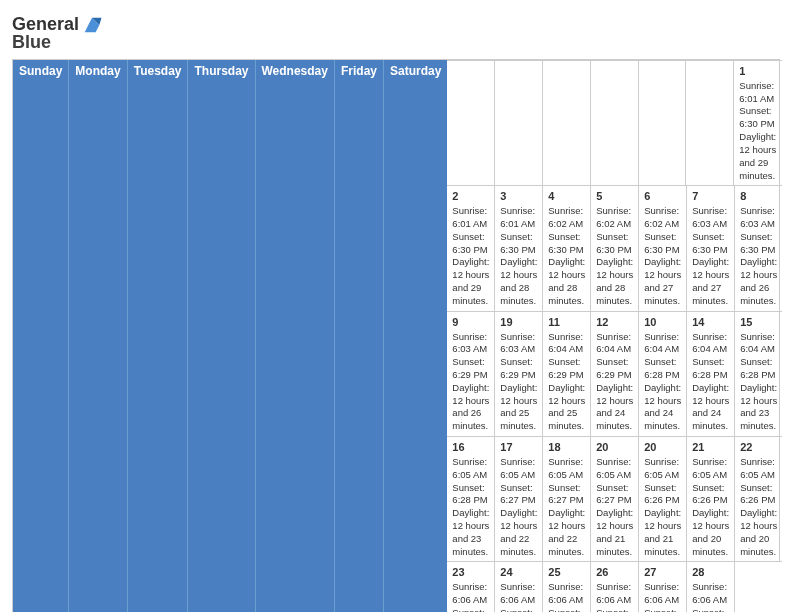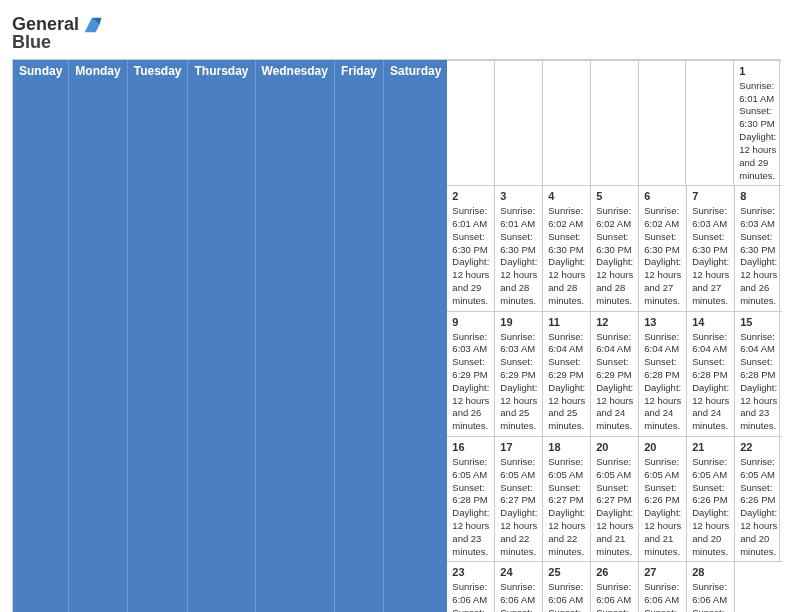--- a/index.html
+++ b/index.html
@@ -174,21 +174,21 @@
 Daylight: 12 hours and 26 minutes.</span></div>
           <div class="cal-cell"><span class="day-num">19</span><span style="white-space: pre-line;">Sunrise: 6:03 AM
 Sunset: 6:29 PM
 Daylight: 12 hours and 25 minutes.</span></div>
           <div class="cal-cell"><span class="day-num">11</span><span style="white-space: pre-line;">Sunrise: 6:04 AM
 Sunset: 6:29 PM
 Daylight: 12 hours and 25 minutes.</span></div>
           <div class="cal-cell"><span class="day-num">12</span><span style="white-space: pre-line;">Sunrise: 6:04 AM
 Sunset: 6:29 PM
 Daylight: 12 hours and 24 minutes.</span></div>
-          <div class="cal-cell"><span class="day-num">13</span><span style="white-space: pre-line;">Sunrise: 6:04 AM
+          <div class="cal-cell"><span class="day-num">10</span><span style="white-space: pre-line;">Sunrise: 6:04 AM
 Sunset: 6:28 PM
 Daylight: 12 hours and 24 minutes.</span></div>
           <div class="cal-cell"><span class="day-num">14</span><span style="white-space: pre-line;">Sunrise: 6:04 AM
 Sunset: 6:28 PM
 Daylight: 12 hours and 24 minutes.</span></div>
           <div class="cal-cell"><span class="day-num">15</span><span style="white-space: pre-line;">Sunrise: 6:04 AM
 Sunset: 6:28 PM
 Daylight: 12 hours and 23 minutes.</span></div>
         </div>
         <div class="cal-row">

